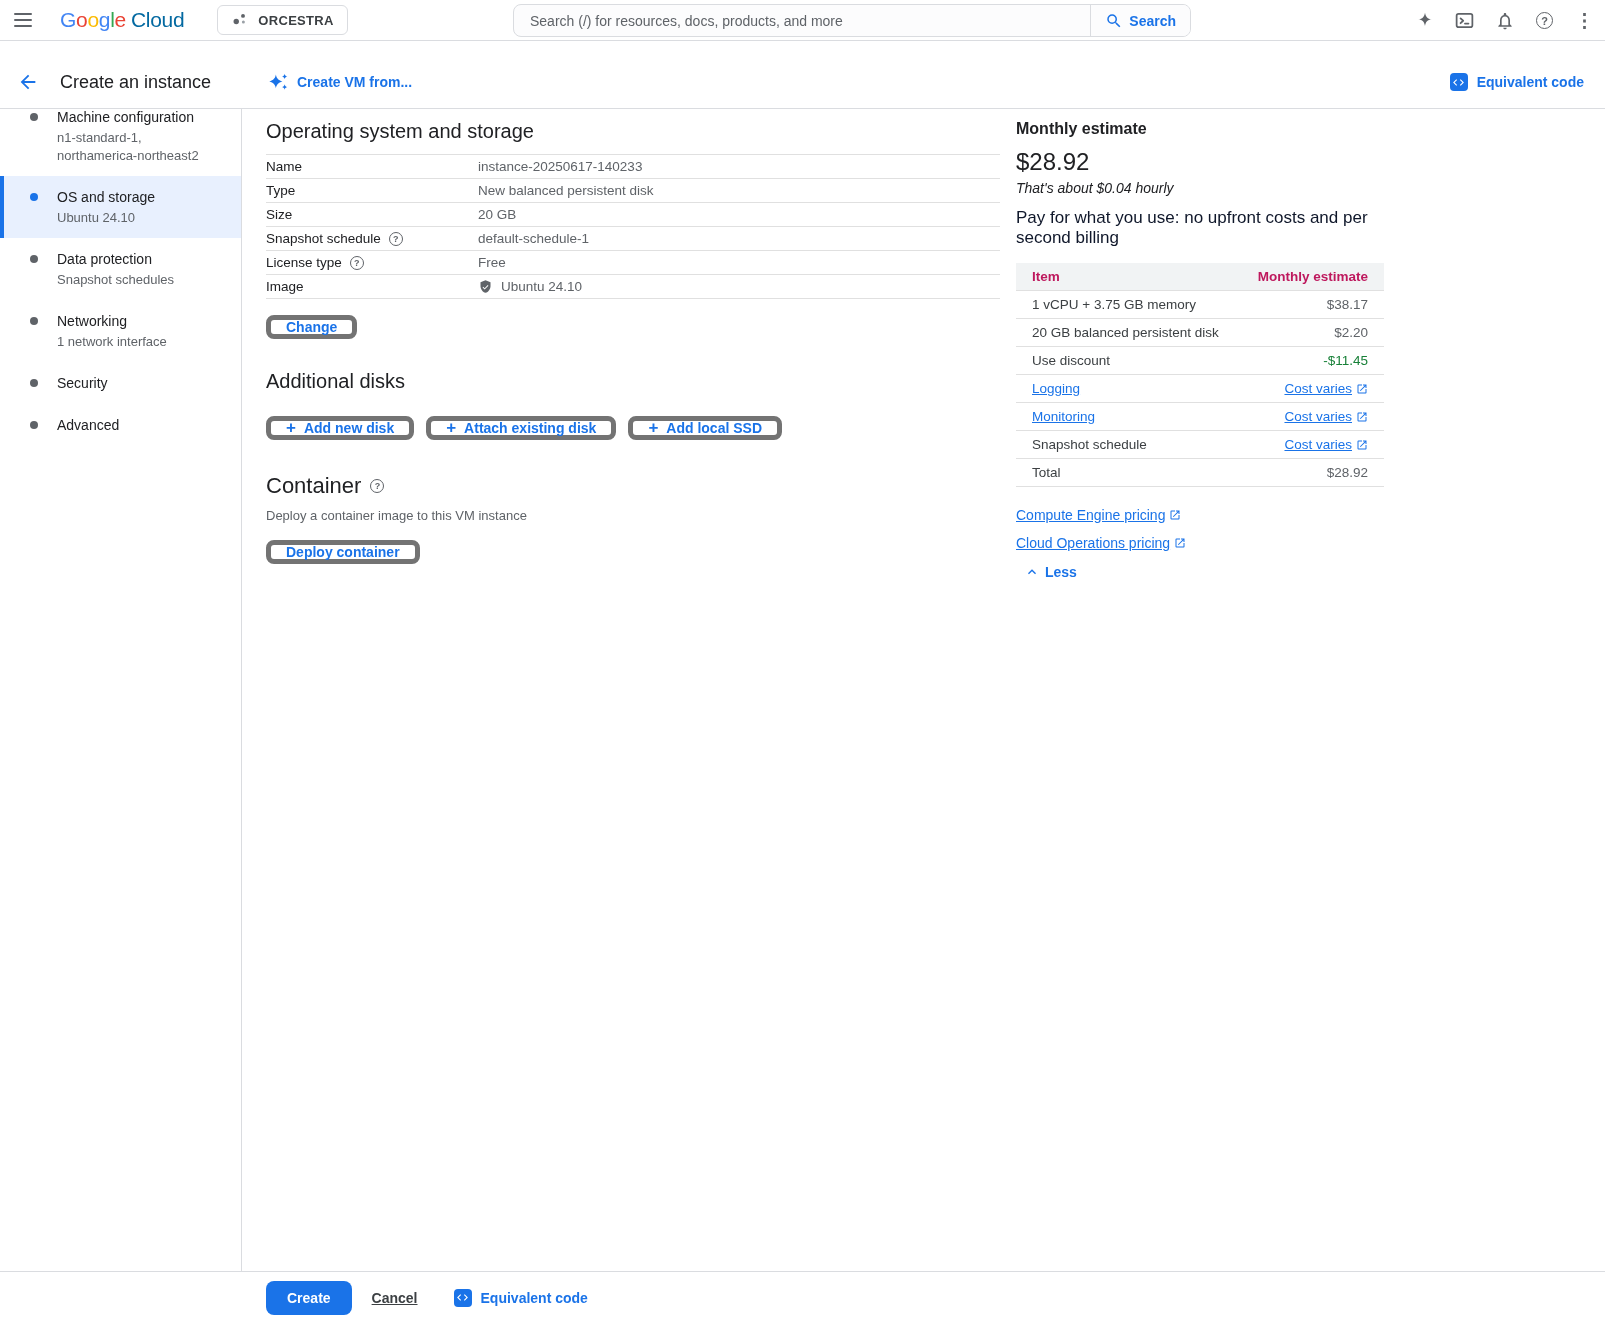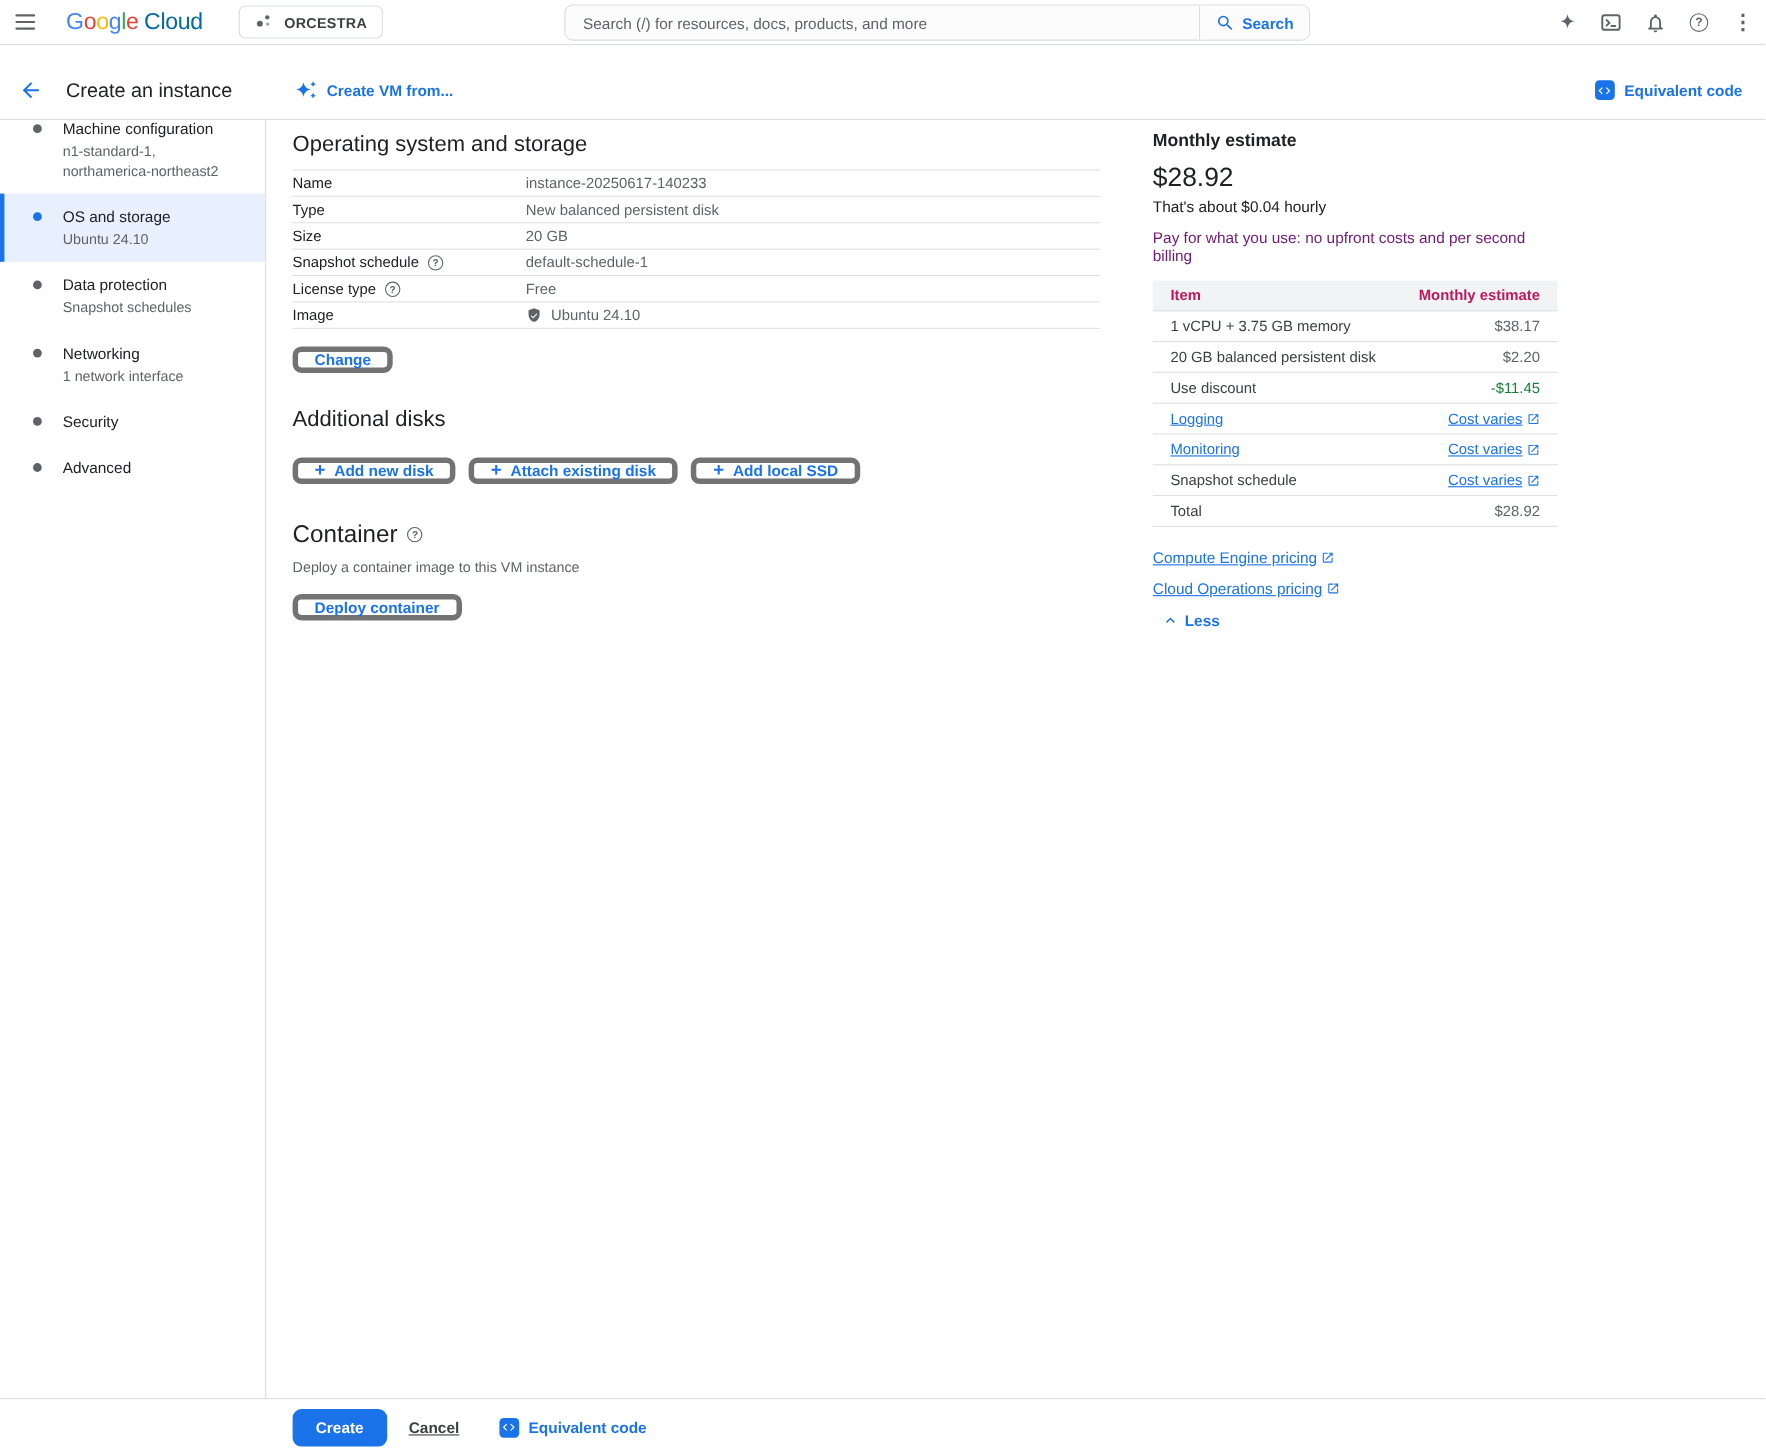--- a/index.html
+++ b/index.html
@@ -61,25 +61,25 @@
   .btn-outline { height:24px; border:5px solid #737373; border-radius:8px; background:#fff; color:#1a73e8; font-weight:bold; font-size:14px; display:inline-flex; align-items:center; gap:8px; padding:0 15px; cursor:pointer; font-family:inherit; }
   .plus { font-size:17px; font-weight:bold; line-height:1; margin-top:-2px; }
   .change-btn { margin-top:16px; }
   .h-disks { margin-top:30px; }
   .disk-btns { margin-top:23px; display:flex; gap:12px; }
   .h-container { margin-top:34px; font-size:22px; display:flex; align-items:center; gap:9px; }
   .container-desc { margin-top:10px; font-size:13px; color:#5f6368; }
   .deploy-btn { margin-top:17px; }
 
   
-  .estimate { position:absolute; left:1048px; top:96px; width:368px; }
+  .estimate { position:absolute; left:1016px; top:96px; width:368px; }
   .est-title { margin-top:24px; font-size:16px; font-weight:bold; color:#202124; }
   .est-amount { margin-top:10px; font-size:24px; color:#202124; }
-  .est-hourly { margin-top:4px; font-size:14px; color:#202124; }
-  .est-note { margin-top:12px; font-size:14px; color:#701a75; }
+  .est-hourly { margin-top:4px; font-size:14px; color:#202124;font-style:italic; }
+  .est-note { margin-top:12px; font-size:17px; color:#0f172a; }
   .est-table { margin-top:15px; width:100%; font-size:13.5px; }
   .est-head { display:flex; justify-content:space-between; align-items:center; background:#f1f3f4; padding:6px 16px; font-weight:bold; color:#be185d; border-bottom:1px solid #e0e0e0; }
   .est-row { display:flex; justify-content:space-between; align-items:center; padding:6px 16px; border-bottom:1px solid #e0e0e0; min-height:28px; }
   .est-item { color:#3c4043; }
   .est-value { color:#5f6368; }
   .green { color:#188038; }
   .link { color:#1a73e8; text-decoration:underline; cursor:pointer; }
   .link-row { display:inline-flex; align-items:center; gap:4px; }
   .est-links { margin-top:20px; display:flex; flex-direction:column; gap:12px; font-size:14px; }
   .less-row { margin-top:13px; margin-left:8px; display:flex; align-items:center; gap:5px; color:#1a73e8; font-weight:bold; font-size:14px; cursor:pointer; }

